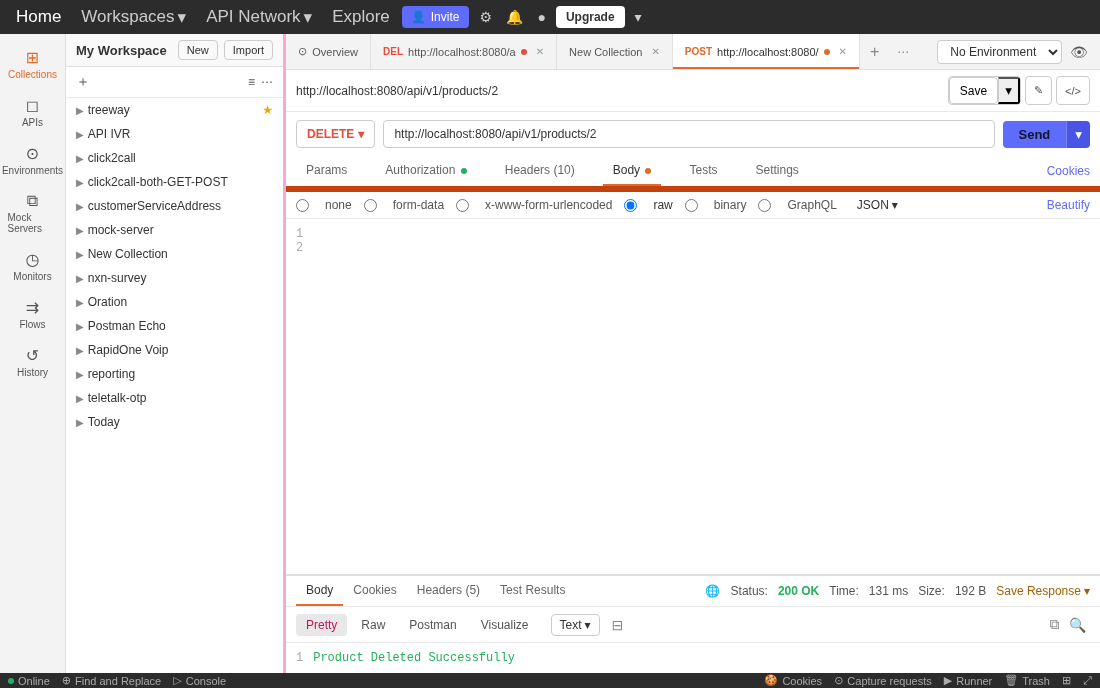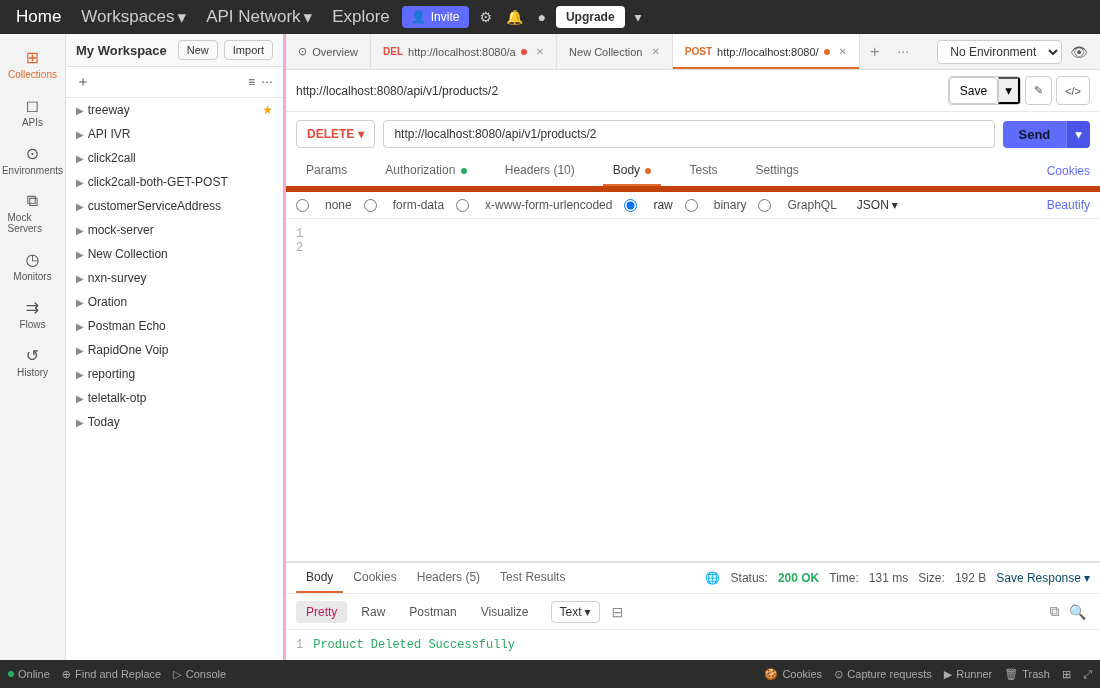--- a/index.html
+++ b/index.html
@@ -87,37 +87,37 @@
     .line-numbers { color: #aaa; margin-right: 12px; user-select: none; }
     .editor-line { display: flex; }
 
     
     .response-area { display: flex; flex-direction: column; flex: 0 0 auto; border-top: 1px solid #e0e0e0; }
     .response-tabs-bar { display: flex; align-items: center; padding: 0 10px; border-bottom: 1px solid #e8e8e8; }
     .response-tab { padding: 7px 10px; cursor: pointer; font-size: 12px; color: #666; border-bottom: 2px solid transparent; }
     .response-tab.active { color: #333; border-bottom: 2px solid #e26a2c; }
     .response-status { margin-left: auto; display: flex; align-items: center; gap: 10px; font-size: 12px; color: #555; }
     .status-ok { color: #27ae60; font-weight: 600; }
-    .save-response-btn { color: #0c4a6e; cursor: pointer; font-size: 12px; display: flex; align-items: center; gap: 3px; }
+    .save-response-btn { color: #a16207; cursor: pointer; font-size: 12px; display: flex; align-items: center; gap: 3px; }
 
     
     .resp-view-tabs { display: flex; align-items: center; padding: 6px 10px; gap: 4px; border-bottom: 1px solid #e8e8e8; }
     .resp-view-tab { padding: 4px 10px; cursor: pointer; font-size: 12px; color: #555; border-radius: 4px; }
     .resp-view-tab.active { background: #e8e8e8; color: #be185d; font-weight: 500; }
     .resp-text-select { display: flex; align-items: center; gap: 3px; border: 1px solid #ccc; border-radius: 4px; padding: 3px 8px; font-size: 12px; color: #333; cursor: pointer; margin-left: 8px; }
     .resp-icons { margin-left: auto; display: flex; gap: 4px; }
     .resp-icon-btn { background: none; border: none; cursor: pointer; color: #888; font-size: 14px; padding: 3px; }
 
     
     .response-content { padding: 8px 10px; font-family: 'Courier New', monospace; font-size: 12px; color: #27ae60; background: #fff; }
     .resp-line { display: flex; gap: 10px; }
     .resp-line-num { color: #aaa; }
 
     
-    .bottom-bar { display: flex; align-items: center; background: #2c2c2c; color: #aaa; height: 28px; padding: 0 8px; font-size: 11px; gap: 12px; flex-shrink: 0; }
+    .bottom-bar { display: flex; align-items: center; background: #2c2c2c; color: #aaa; height: 15px; padding: 0 8px; font-size: 11px; gap: 12px; flex-shrink: 0; }
     .bottom-bar .bottom-item { display: flex; align-items: center; gap: 4px; cursor: pointer; }
     .bottom-bar .bottom-right { margin-left: auto; display: flex; gap: 12px; }
     .online-dot { width: 6px; height: 6px; background: #27ae60; border-radius: 50%; }
 
     
     .workspace-header { display: flex; align-items: center; justify-content: space-between; padding: 6px 10px; border-bottom: 1px solid #e0e0e0; background: #f9f9f9; }
     .workspace-name { font-size: 13px; font-weight: 600; color: #333; }
     .new-import-btns { display: flex; gap: 6px; }
     .header-btn { background: none; border: 1px solid #ccc; border-radius: 4px; padding: 3px 8px; cursor: pointer; font-size: 11px; color: #333; }
 

